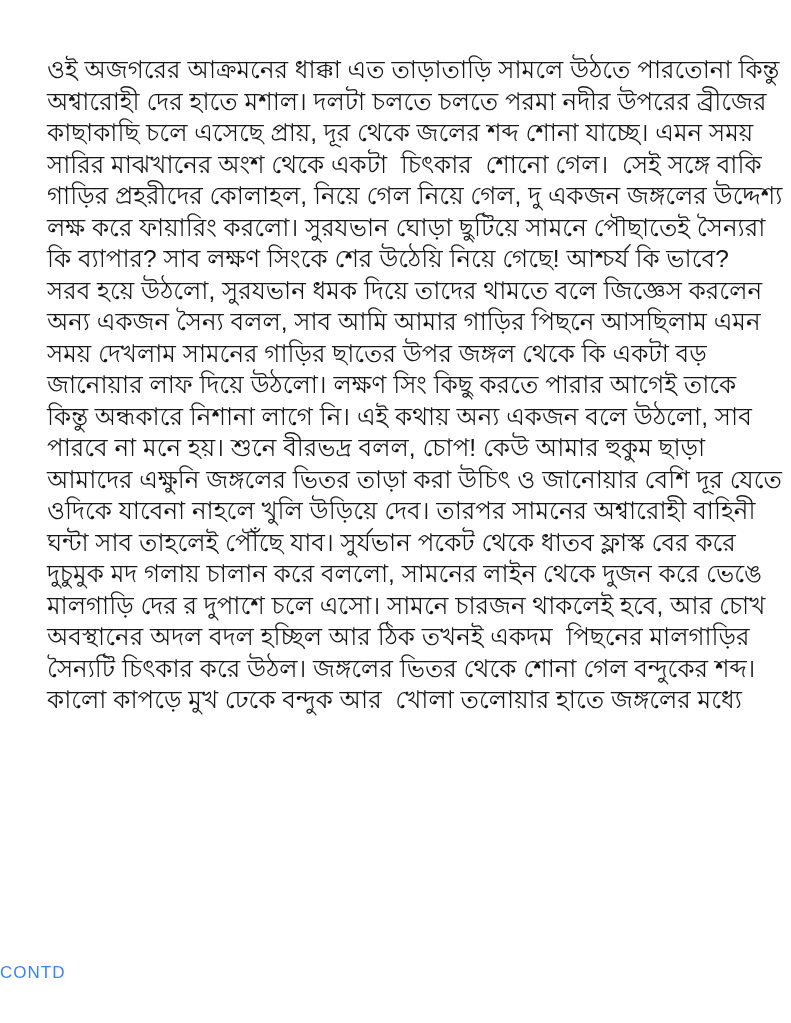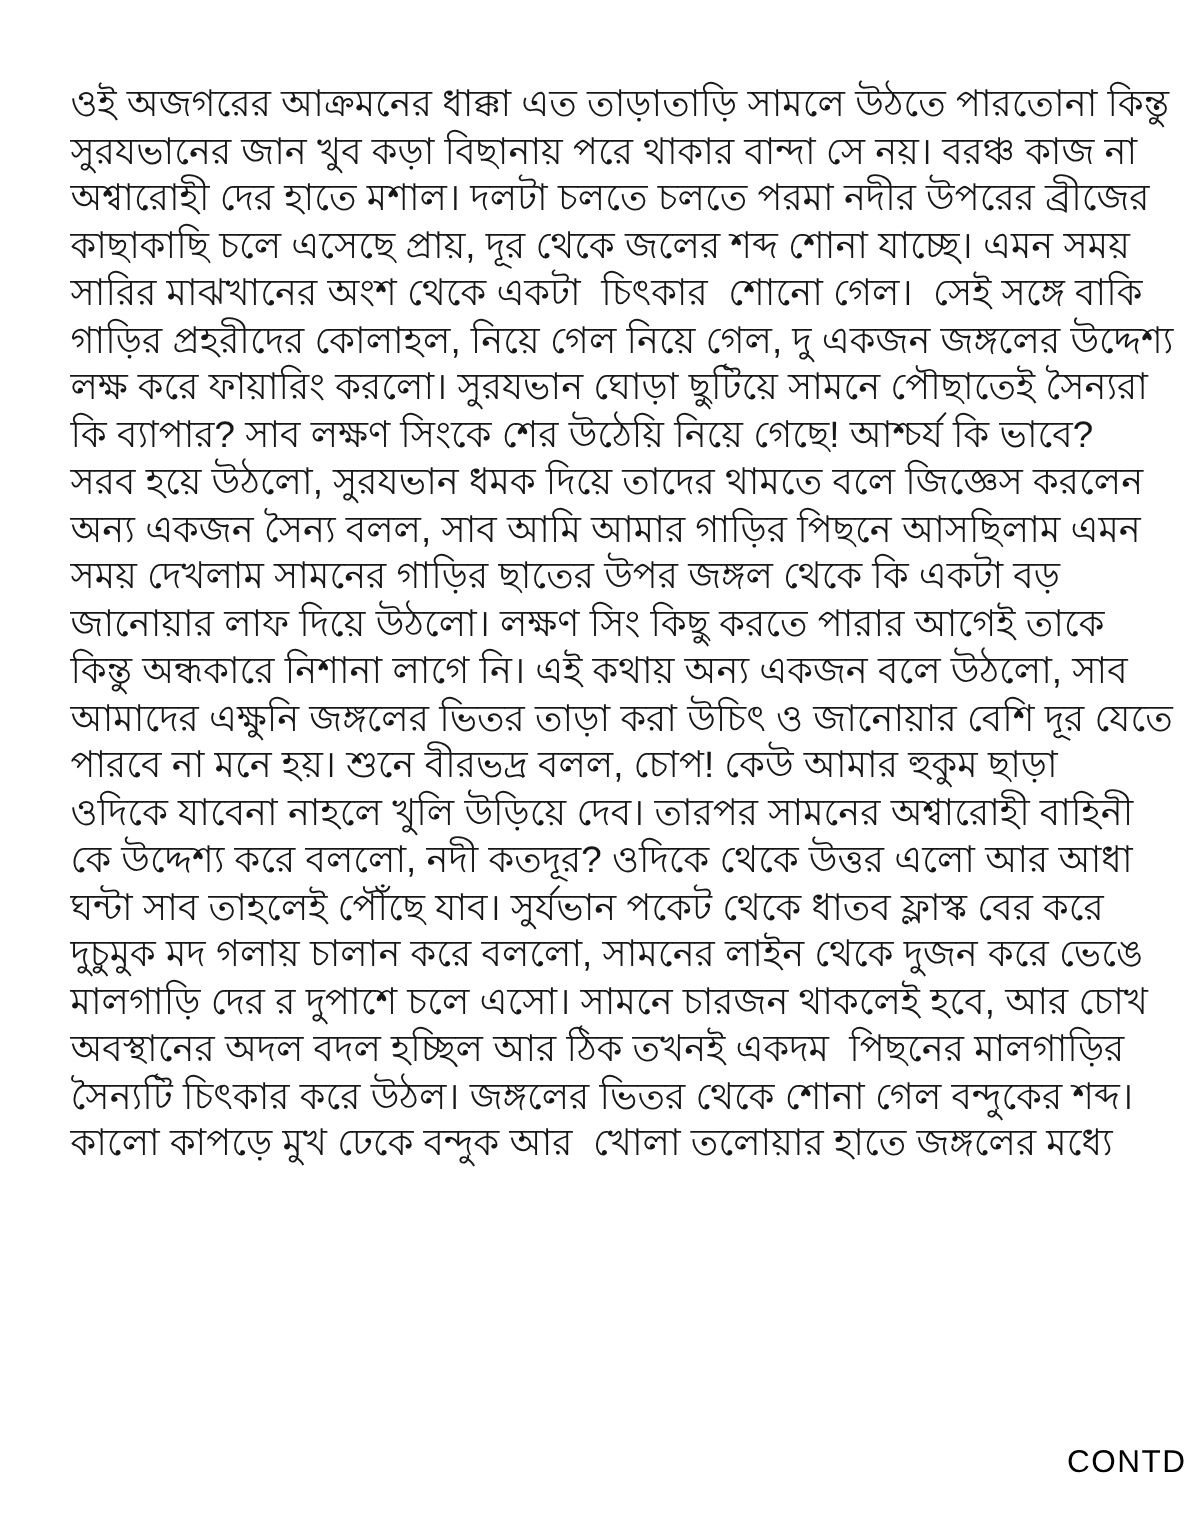--- a/index.html
+++ b/index.html
@@ -27,49 +27,47 @@
   }
   .line {
     white-space: pre;      
     height: 31.5px;
   }
   .footer {
     position: absolute;
     left: 0;
     right: 0;
     top: 963px;
-    text-align: right;
-    color: #000000;
-    font-size: 21px;
+    text-align: left;
+    color: #3b82f6;
+    font-size: 17px;
     letter-spacing: 1px;
     font-family: "Liberation Sans", sans-serif;
   }
 </style>
 </head>
 <body>
 
 <div class="page">
   <div class="text-block">
     <div class="line">ওই অজগরের আক্রমনের ধাক্কা এত তাড়াতাড়ি সামলে উঠতে পারতোনা কিন্তু</div>
-    <div class="line">সুরযভানের জান খুব কড়া বিছানায় পরে থাকার বান্দা সে নয়। বরঞ্চ কাজ না</div>
     <div class="line">অশ্বারোহী দের হাতে মশাল। দলটা চলতে চলতে পরমা নদীর উপরের ব্রীজের</div>
     <div class="line">কাছাকাছি চলে এসেছে প্রায়, দূর থেকে জলের শব্দ শোনা যাচ্ছে। এমন সময়</div>
     <div class="line">সারির মাঝখানের অংশ থেকে একটা  চিৎকার  শোনো গেল।  সেই সঙ্গে বাকি</div>
     <div class="line">গাড়ির প্রহরীদের কোলাহল, নিয়ে গেল নিয়ে গেল, দু একজন জঙ্গলের উদ্দেশ্য</div>
     <div class="line">লক্ষ করে ফায়ারিং করলো। সুরযভান ঘোড়া ছুটিয়ে সামনে পৌছাতেই সৈন্যরা</div>
     <div class="line">কি ব্যাপার? সাব লক্ষণ সিংকে শের উঠেয়ি নিয়ে গেছে! আশ্চর্য কি ভাবে?</div>
     <div class="line">সরব হয়ে উঠলো, সুরযভান ধমক দিয়ে তাদের থামতে বলে জিজ্ঞেস করলেন</div>
     <div class="line">অন্য একজন সৈন্য বলল, সাব আমি আমার গাড়ির পিছনে আসছিলাম এমন</div>
     <div class="line">সময় দেখলাম সামনের গাড়ির ছাতের উপর জঙ্গল থেকে কি একটা বড়</div>
     <div class="line">জানোয়ার লাফ দিয়ে উঠলো। লক্ষণ সিং কিছু করতে পারার আগেই তাকে</div>
     <div class="line">কিন্তু অন্ধকারে নিশানা লাগে নি। এই কথায় অন্য একজন বলে উঠলো, সাব</div>
+    <div class="line">পারবে না মনে হয়। শুনে বীরভদ্র বলল, চোপ! কেউ আমার হুকুম ছাড়া</div>
     <div class="line">আমাদের এক্ষুনি জঙ্গলের ভিতর তাড়া করা উচিৎ ও জানোয়ার বেশি দূর যেতে</div>
-    <div class="line">পারবে না মনে হয়। শুনে বীরভদ্র বলল, চোপ! কেউ আমার হুকুম ছাড়া</div>
     <div class="line">ওদিকে যাবেনা নাহলে খুলি উড়িয়ে দেব। তারপর সামনের অশ্বারোহী বাহিনী</div>
-    <div class="line">কে উদ্দেশ্য করে বললো, নদী কতদূর? ওদিকে থেকে উত্তর এলো আর আধা</div>
     <div class="line">ঘন্টা সাব তাহলেই পৌঁছে যাব। সুর্যভান পকেট থেকে ধাতব ফ্লাস্ক বের করে</div>
     <div class="line">দুচুমুক মদ গলায় চালান করে বললো, সামনের লাইন থেকে দুজন করে ভেঙে</div>
     <div class="line">মালগাড়ি দের র দুপাশে চলে এসো। সামনে চারজন থাকলেই হবে, আর চোখ</div>
     <div class="line">অবস্থানের অদল বদল হচ্ছিল আর ঠিক তখনই একদম  পিছনের মালগাড়ির</div>
     <div class="line">সৈন্যটি চিৎকার করে উঠল। জঙ্গলের ভিতর থেকে শোনা গেল বন্দুকের শব্দ।</div>
     <div class="line">কালো কাপড়ে মুখ ঢেকে বন্দুক আর  খোলা তলোয়ার হাতে জঙ্গলের মধ্যে</div>
   </div>
   <div class="footer">CONTD</div>
 </div>
 

